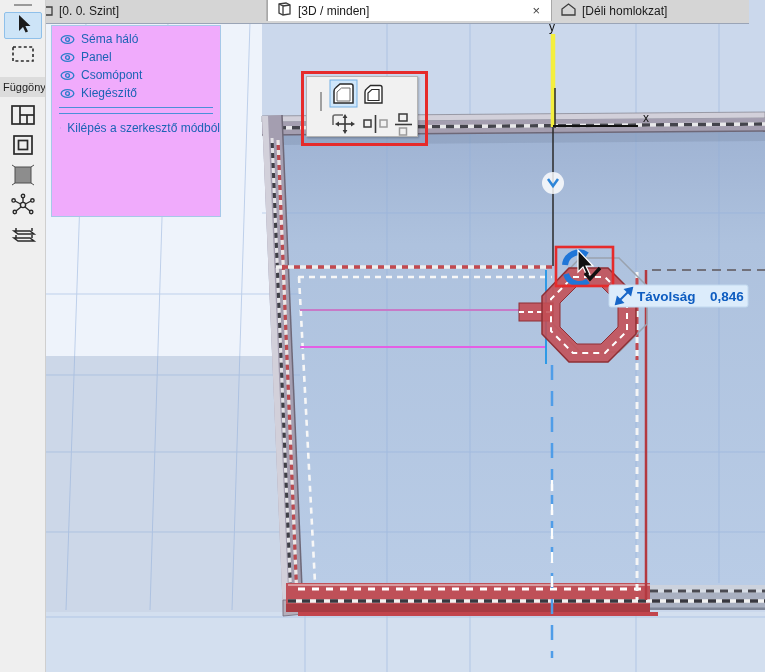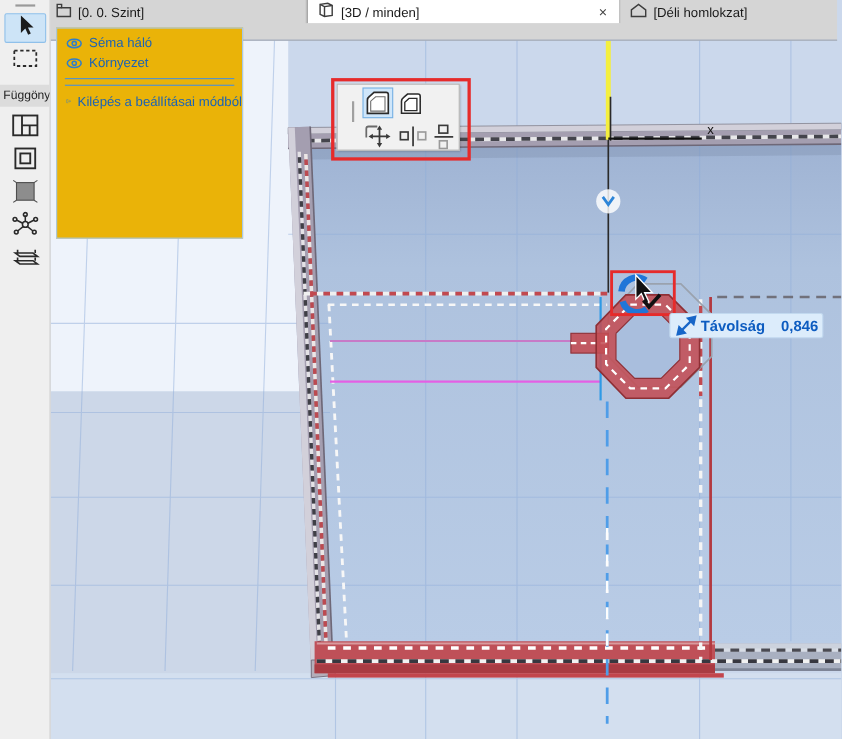--- a/index.html
+++ b/index.html
@@ -17,37 +17,37 @@
     width:36px;height:25px;margin:3px auto;display:flex;align-items:center;justify-content:center;
     border:1px solid transparent;border-radius:2px;
   }
   .tool.selected{background:#cde4f7;border-color:#8fc0ea;}
   .group-label{
     background:#dcdcdc;color:#1d1d1d;font-size:11px;line-height:20px;height:20px;
     padding-left:3px;white-space:nowrap;overflow:hidden;margin:8px 0 6px 0;
   }
   
   #tabbar{
-    position:absolute;left:42px;top:0;width:719px;height:37px;background:#d5d5d5;
+    position:absolute;left:30px;top:0;width:719px;height:24px;background:#d5d5d5;
     border-bottom:1px solid #9aa4b6;box-sizing:border-box;display:flex;z-index:25;
   }
   .tab{
     display:flex;align-items:center;gap:5px;font-size:12px;color:#1a1a1a;
     padding:0 8px;box-sizing:border-box;border-right:1px solid #b5b5b5;height:21px;
   }
   .tab.active{background:#ffffff;border-right:1px solid #a8a8a8;border-left:1px solid #a8a8a8;}
   .tab .close{margin-left:auto;font-size:13px;color:#444;padding:0 3px;line-height:13px;}
   .tab.t1{width:237px;}
   .tab.t2{width:285px;}
   .tab.t3{flex:1;border-right:none;text-align:right;}
   
   #canvas{position:absolute;left:46px;top:22px;width:719px;height:650px;z-index:1;}
   
   #ctxmenu{
-    position:absolute;left:51px;top:25px;width:170px;height:192px;background:#eab308;
+    position:absolute;left:51px;top:25px;width:170px;height:192px;background:#f0abfc;
     border:1px solid #a6c8e8;box-sizing:border-box;padding:4px 0;z-index:40;
   }
   .mi{
     position:relative;display:flex;align-items:center;gap:6px;height:18px;
     padding-left:8px;font-size:12px;color:#1b63b5;white-space:nowrap;
   }
   .msep{height:1px;background:#4a90d9;margin:5px 7px;}
   .minta-box{
     position:absolute;left:-7px;top:-2px;width:78px;height:21px;
     border:2px solid #e8232e;pointer-events:none;
@@ -366,27 +366,41 @@
         <ellipse cx="7.5" cy="5.5" rx="6.3" ry="3.9" fill="none" stroke="#2e7ecb" stroke-width="1.4"></ellipse>
         <circle cx="7.5" cy="5.5" r="1.9" fill="none" stroke="#2e7ecb" stroke-width="1.4"></circle>
       </svg>
     <span>Séma háló</span>
   </div>
   <div class="mi">
     <svg width="15" height="11" viewBox="0 0 15 11">
         <ellipse cx="7.5" cy="5.5" rx="6.3" ry="3.9" fill="none" stroke="#2e7ecb" stroke-width="1.4"></ellipse>
         <circle cx="7.5" cy="5.5" r="1.9" fill="none" stroke="#2e7ecb" stroke-width="1.4"></circle>
       </svg>
-    <span>Környezet</span>
+    <span>Panel</span>
+  </div>
+  <div class="mi">
+    <svg width="15" height="11" viewBox="0 0 15 11">
+        <ellipse cx="7.5" cy="5.5" rx="6.3" ry="3.9" fill="none" stroke="#2e7ecb" stroke-width="1.4"></ellipse>
+        <circle cx="7.5" cy="5.5" r="1.9" fill="none" stroke="#2e7ecb" stroke-width="1.4"></circle>
+      </svg>
+    <span>Csomópont</span>
+  </div>
+  <div class="mi">
+    <svg width="15" height="11" viewBox="0 0 15 11">
+        <ellipse cx="7.5" cy="5.5" rx="6.3" ry="3.9" fill="none" stroke="#2e7ecb" stroke-width="1.4"></ellipse>
+        <circle cx="7.5" cy="5.5" r="1.9" fill="none" stroke="#2e7ecb" stroke-width="1.4"></circle>
+      </svg>
+    <span>Kiegészítő</span>
   </div>
   <div class="msep"></div>
   <div class="msep"></div>
   <div class="mi">
     <svg width="15" height="12" viewBox="0 0 15 12">
         <g fill="none" stroke="#2e7ecb" stroke-width="1.3">
           <path d="M7,1.5 H2 V10.5 H7"></path>
           <line x1="5.5" y1="6" x2="13" y2="6"></line>
           <path d="M10.5,3.5 L13.5,6 L10.5,8.5"></path>
         </g>
       </svg>
-    <span>Kilépés a beállításai módból</span>
+    <span>Kilépés a szerkesztő módból</span>
   </div>
 </div>
 
 </body></html>

